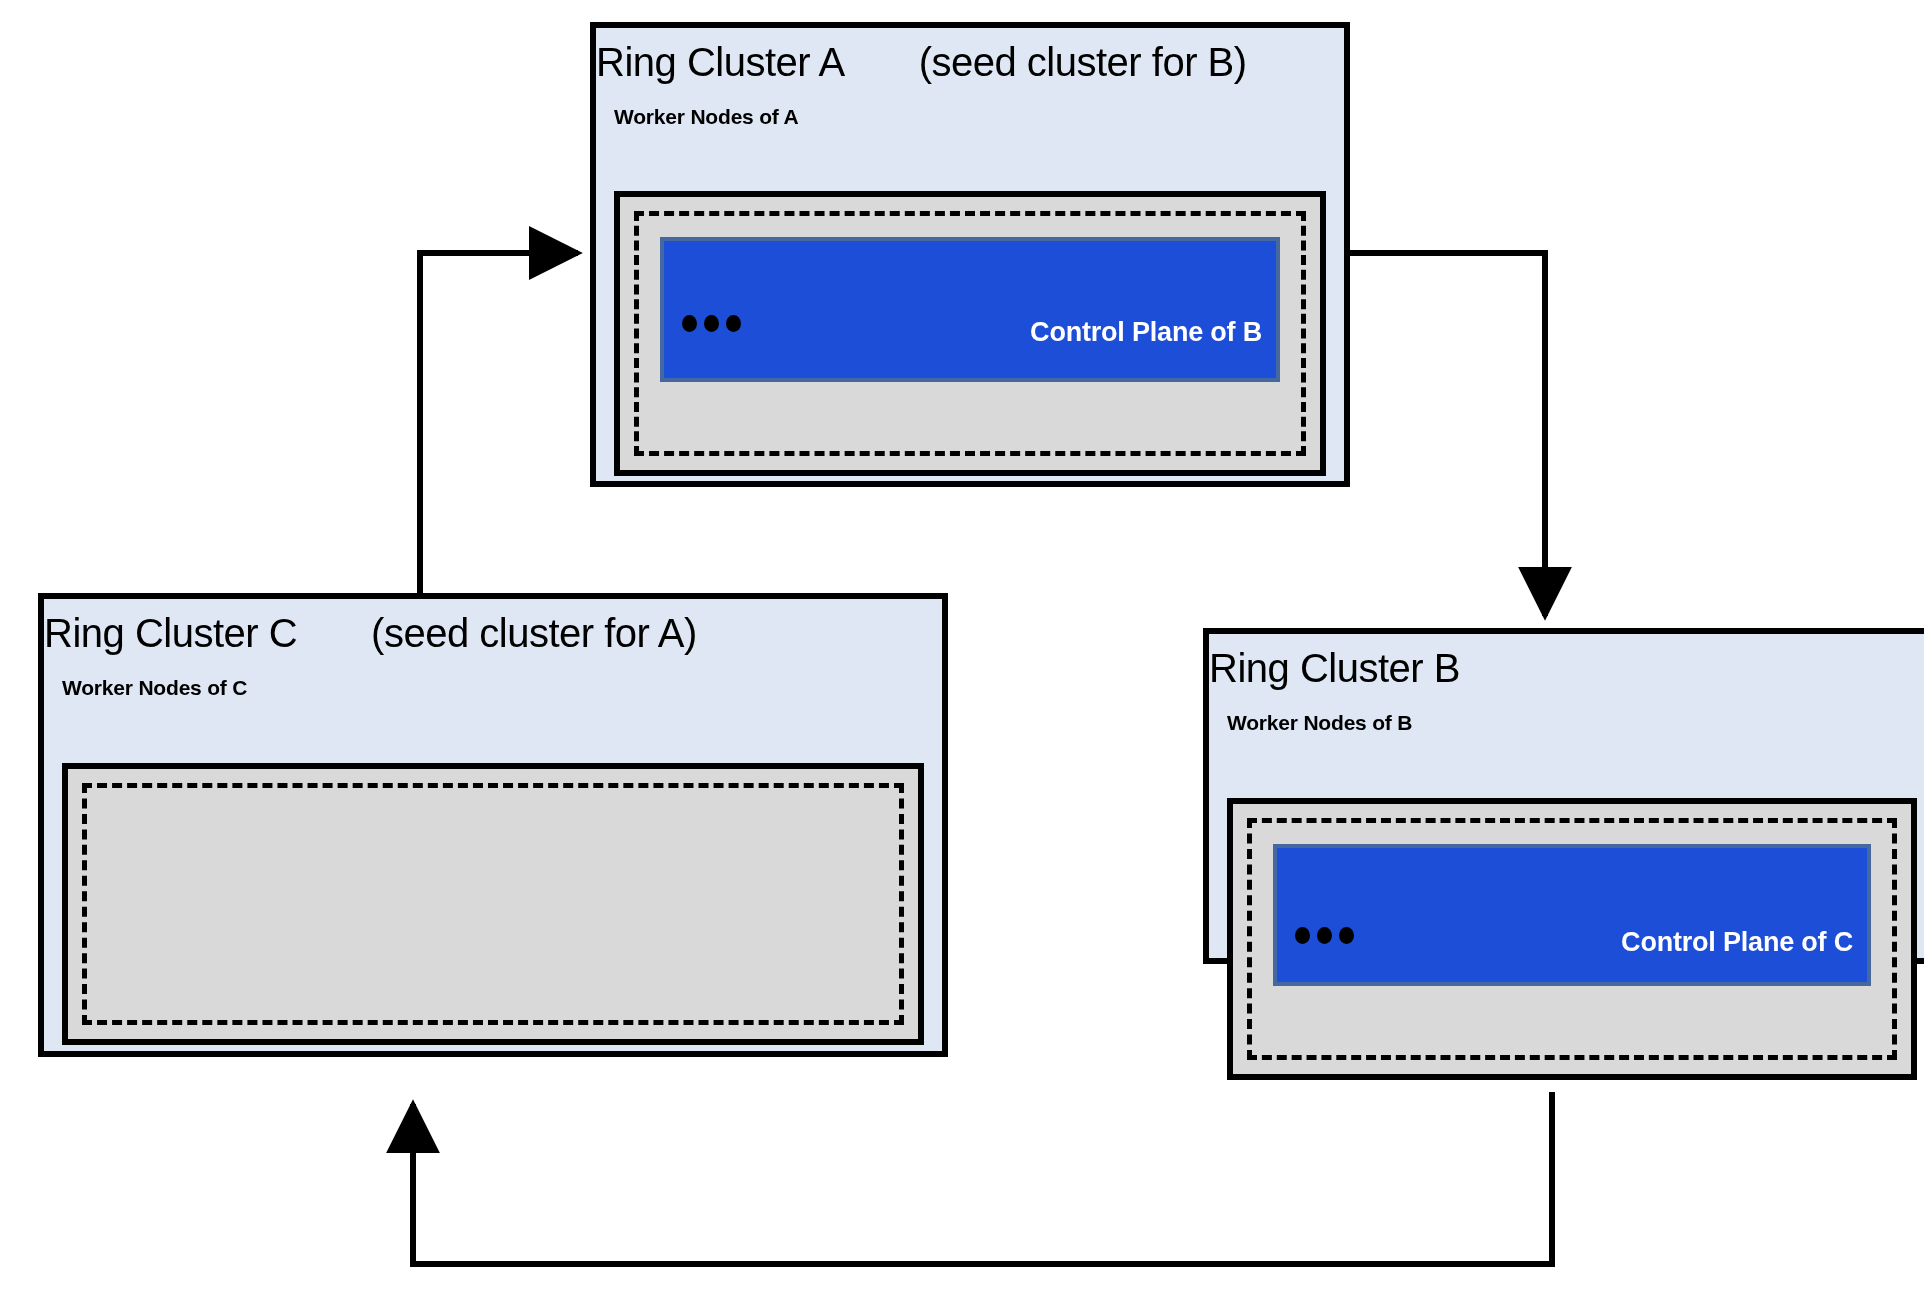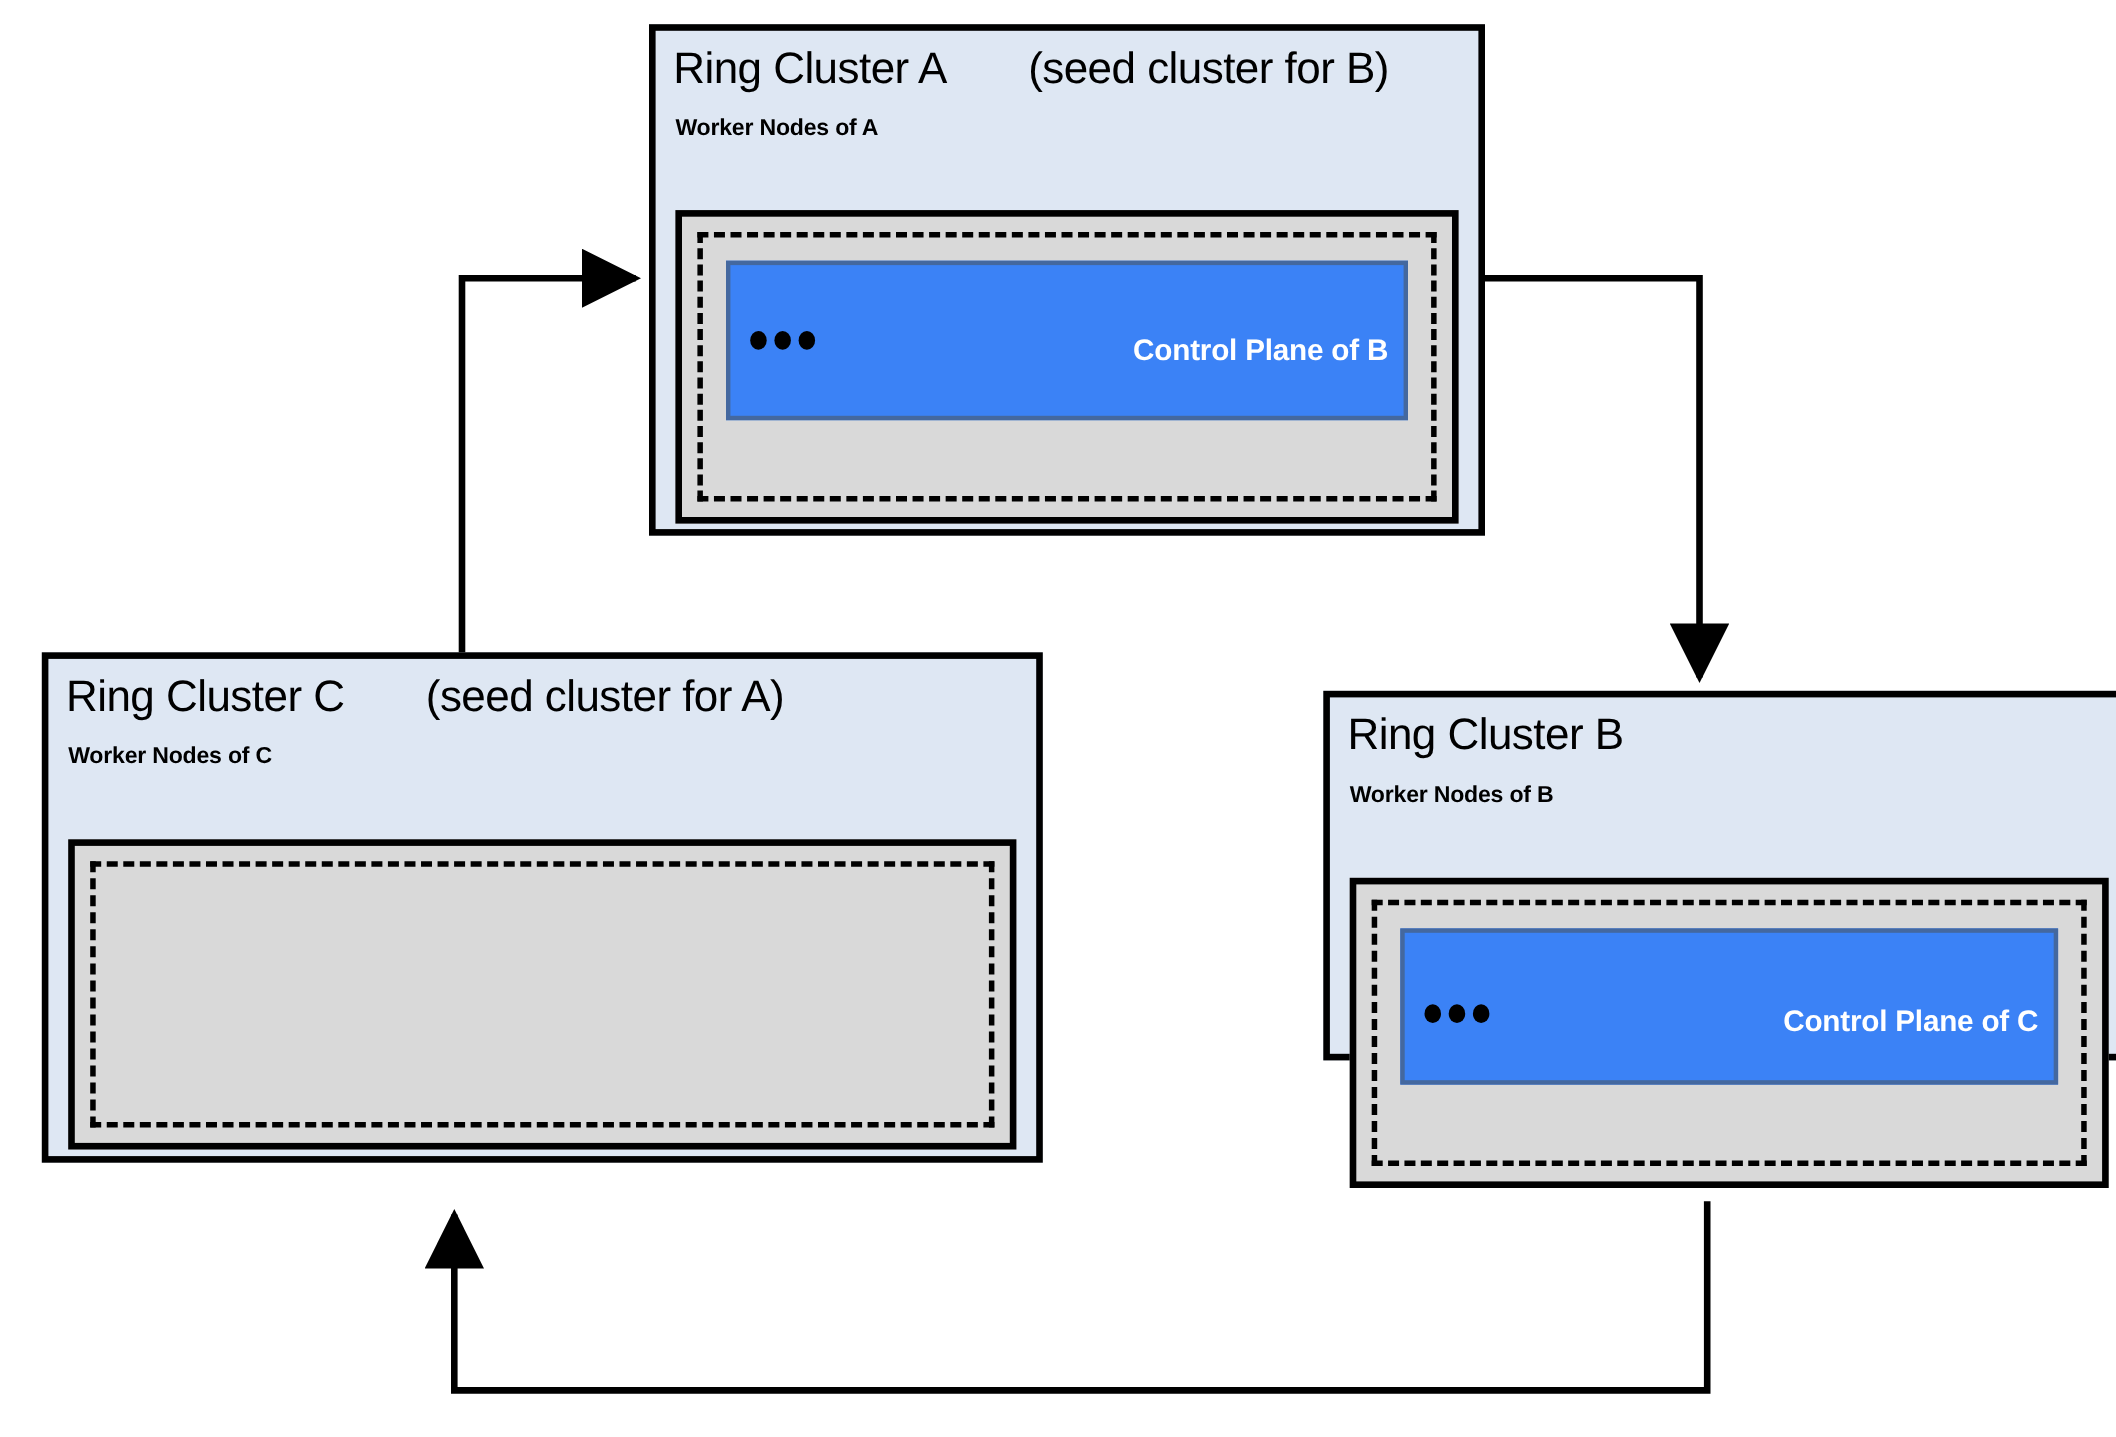--- a/index.html
+++ b/index.html
@@ -24,21 +24,20 @@
     z-index:2;
   }
   #cluster-a{left:590px;top:22px;width:760px;height:465px;}
   #cluster-c{left:38px;top:593px;width:910px;height:464px;}
   #cluster-b{left:1203px;top:628px;width:738px;height:336px;}
 
   .cluster-title{
     display:flex;
     align-items:baseline;
     white-space:nowrap;
-    padding-left:16px;
     padding-top:10px;
     font-size:40px;
     line-height:48px;
     color:#000000;
     letter-spacing:-0.5px;
   }
   .cluster-title .c-name{display:inline-block;}
   .cluster-title .c-seed{display:inline-block;margin-left:74px;}
 
   .worker-label{
@@ -69,27 +68,27 @@
   .dashed-box{
     position:absolute;
     left:14px;right:14px;top:14px;bottom:14px;
     border:5px dashed #000000;
     box-sizing:border-box;
   }
 
   
   .control-plane{
     position:absolute;
-    background:#3b82f6;
+    background:#1d4ed8;
     border:4px solid #44689f;
     box-sizing:border-box;
     display:flex;
     align-items:center;
     justify-content:space-between;
-    padding:0 14px 16px 18px;
+    padding:0 14px 2px 18px;
   }
   #cluster-a .control-plane{left:40px;right:40px;top:40px;height:145px;}
   #cluster-c .control-plane{left:40px;right:40px;top:40px;height:142px;}
   #cluster-b .control-plane{left:40px;right:40px;top:40px;height:142px;}
 
   .dots{
     display:flex;
     gap:7px;
     align-self:flex-end;
     margin-bottom:36px;

